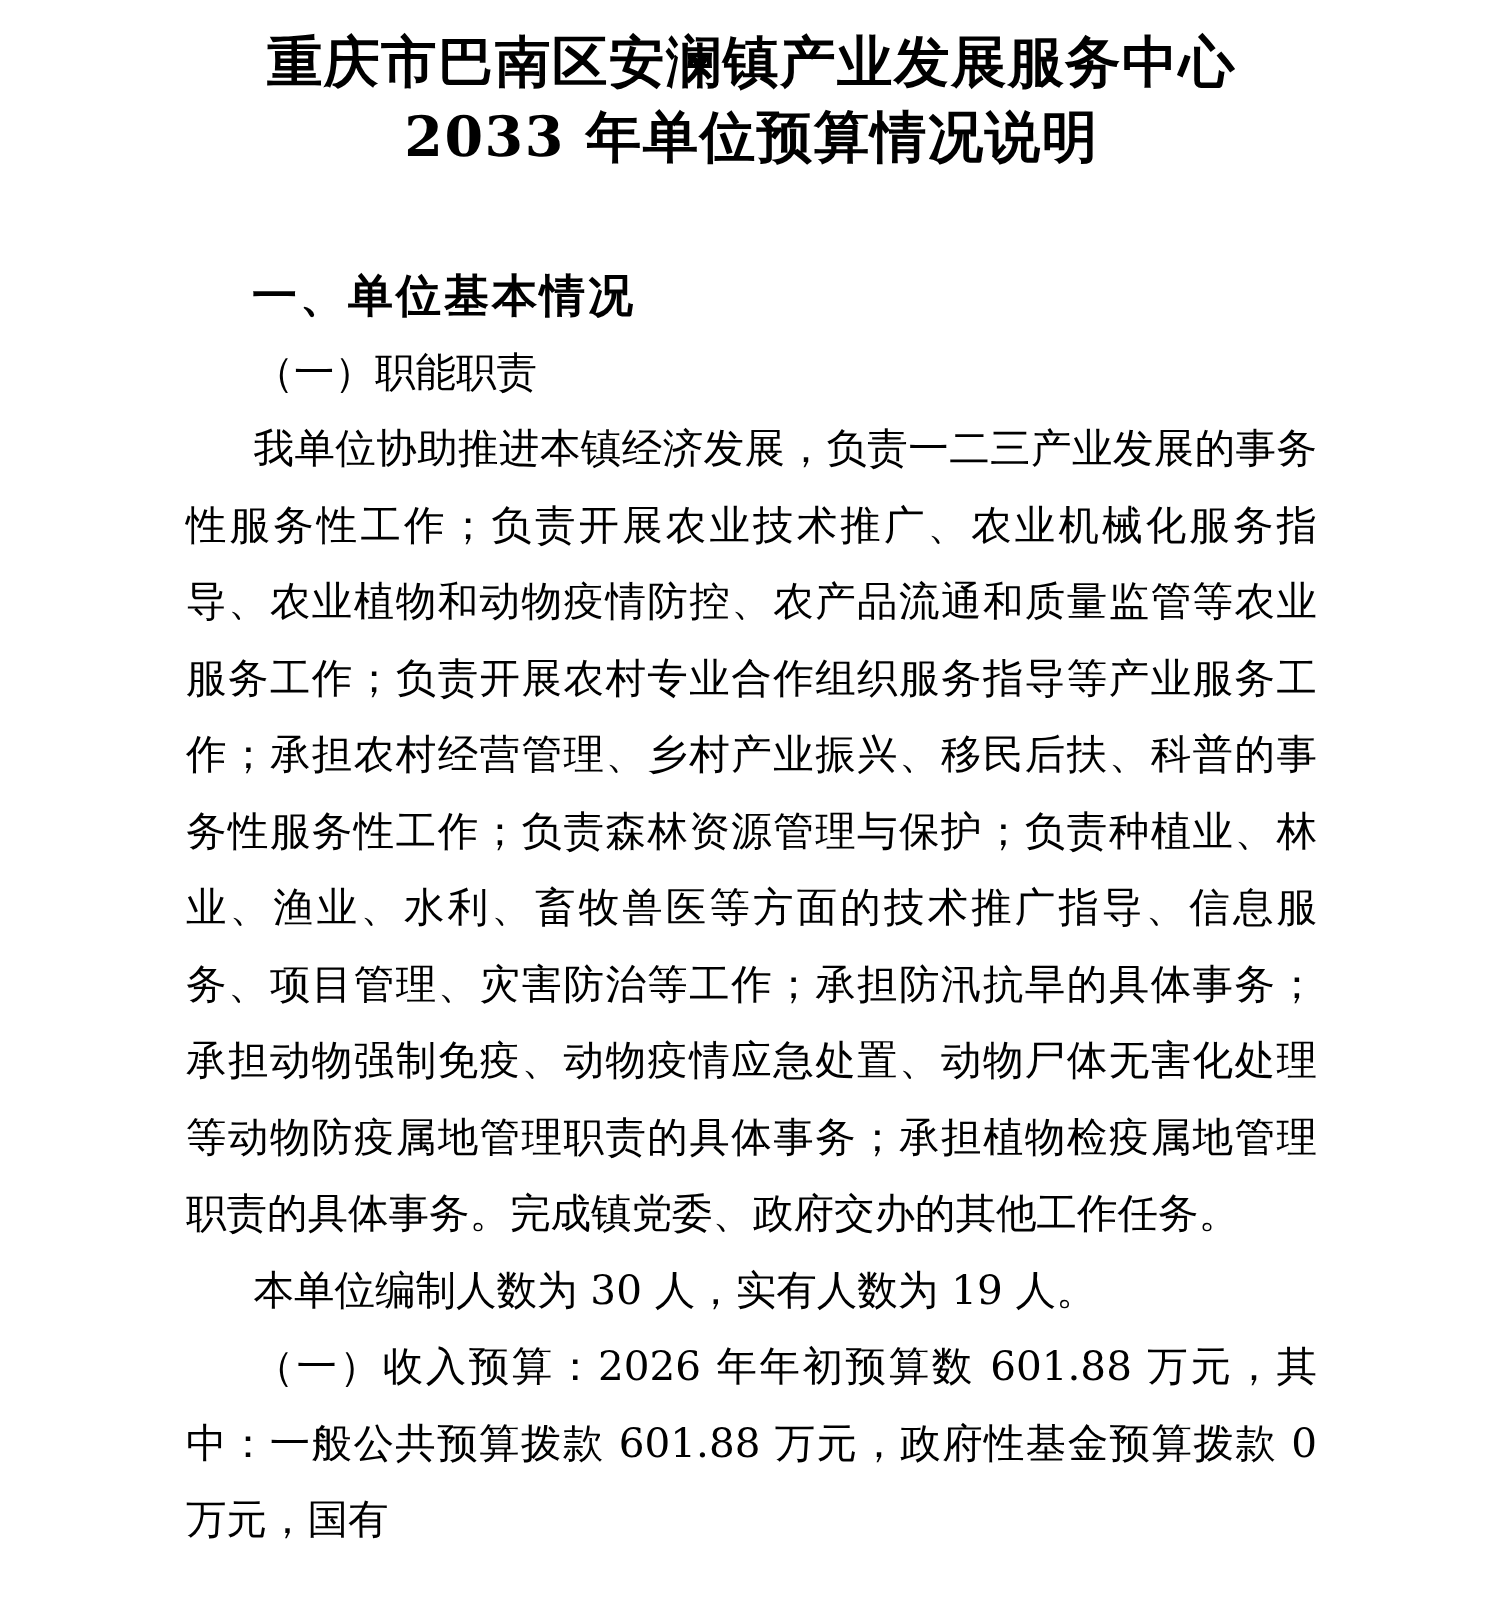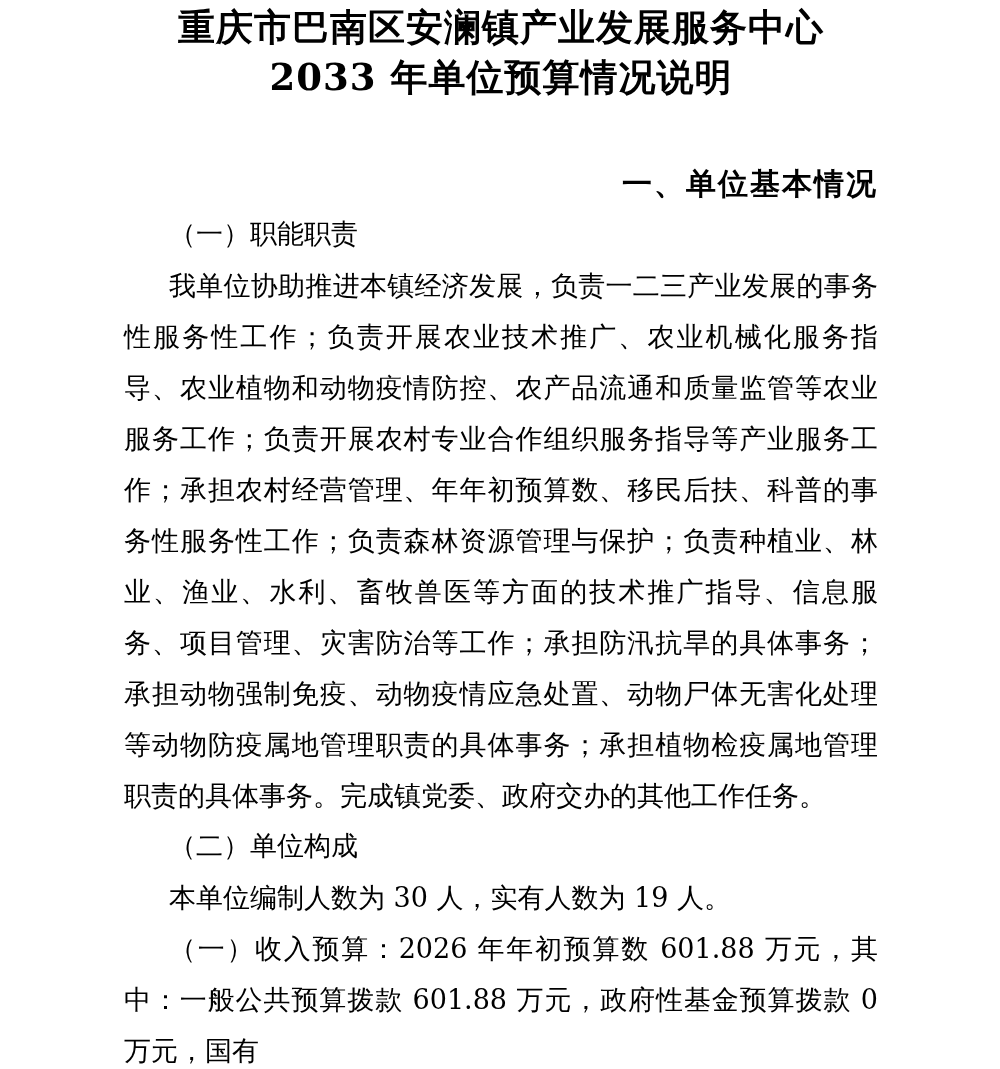--- a/index.html
+++ b/index.html
@@ -10,21 +10,21 @@
   }
   body {
     width: 1000px;
     height: 1069px;
     overflow: hidden;
   }
   .page {
     box-sizing: border-box;
     width: 1000px;
     height: 1069px;
-    padding: 2px 122px 0 124px;
+    padding: 16px 122px 0 124px;
     overflow: hidden;
     background: #ffffff;
   }
   .doc-title {
     margin: 0;
     text-align: center;
     font-family: "DejaVu Serif", serif;
     font-weight: bold;
     font-size: 37px;
     line-height: 50px;
@@ -36,21 +36,20 @@
   }
   .section-heading {
     margin: 0;
     font-family: "Liberation Sans", sans-serif;
     font-weight: bold;
     font-size: 30px;
     line-height: 51px;
     letter-spacing: 2px;
     text-indent: 44px;
     white-space: nowrap;
-    text-align: right;
   }
   .section-heading.first {
     margin-top: 56px;
   }
   .sub-heading {
     margin: 0;
     font-family: Liberation Sans, sans-serif;
     font-weight: normal;
     font-size: 27px;
     line-height: 51px;
@@ -73,22 +72,21 @@
 
   <h1 class="doc-title">
     <span class="title-line">重庆市巴南区安澜镇产业发展服务中心</span>
     <span class="title-line">2033 年单位预算情况说明</span>
   </h1>
 
   <h2 class="section-heading first">一、单位基本情况</h2>
 
   <h3 class="sub-heading">（一）职能职责</h3>
 
-  <p class="body-para">我单位协助推进本镇经济发展，负责一二三产业发展的事务性服务性工作；负责开展农业技术推广、农业机械化服务指导、农业植物和动物疫情防控、农产品流通和质量监管等农业服务工作；负责开展农村专业合作组织服务指导等产业服务工作；承担农村经营管理、年年初预算数、移民后扶、科普的事务性服务性工作；负责森林资源管理与保护；负责种植业、林业、渔业、水利、畜牧兽医等方面的技术推广指导、信息服务、项目管理、灾害防治等工作；承担防汛抗旱的具体事务；承担动物强制免疫、动物疫情应急处置、动物尸体无害化处理等动物防疫属地管理职责的具体事务；承担植物检疫属地管理职责的具体事务。完成镇党委、政府交办的其他工作任务。</p>
+  <p class="body-para">我单位协助推进本镇经济发展，负责一二三产业发展的事务性服务性工作；负责开展农业技术推广、农业机械化服务指导、农业植物和动物疫情防控、农产品流通和质量监管等农业服务工作；负责开展农村专业合作组织服务指导等产业服务工作；承担农村经营管理、乡村产业振兴、移民后扶、科普的事务性服务性工作；负责森林资源管理与保护；负责种植业、林业、渔业、水利、畜牧兽医等方面的技术推广指导、信息服务、项目管理、灾害防治等工作；承担防汛抗旱的具体事务；承担动物强制免疫、动物疫情应急处置、动物尸体无害化处理等动物防疫属地管理职责的具体事务；承担植物检疫属地管理职责的具体事务。完成镇党委、政府交办的其他工作任务。</p>
 
-  <h3 class="sub-heading">（二）单位构成</h3>
 
   <p class="body-para">本单位编制人数为 30 人，实有人数为 19 人。</p>
 
 
   <p class="body-para">（一）收入预算：2026 年年初预算数 601.88 万元，其中：一般公共预算拨款 601.88 万元，政府性基金预算拨款 0 万元，国有</p>
 
 </div>
 
 </body></html>

